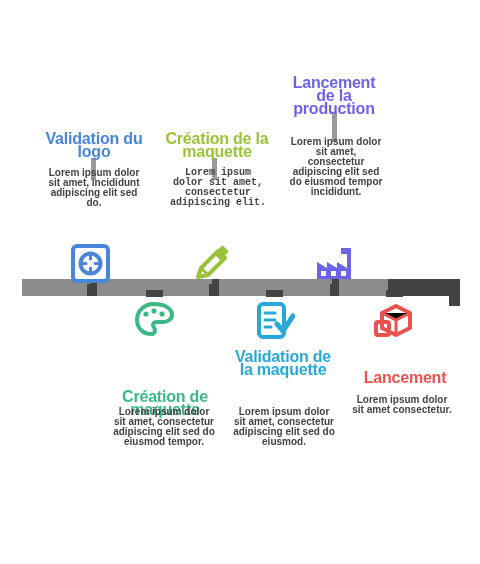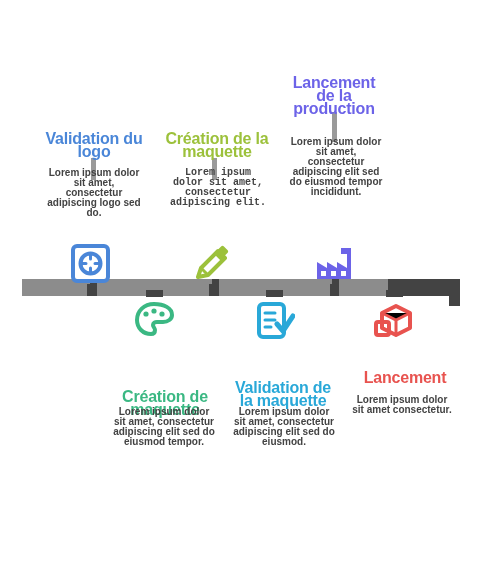--- a/index.html
+++ b/index.html
@@ -70,21 +70,21 @@
   .top-2 .icon-box{left:192px;top:243px;width:41px;height:41px;}
   .top-3 .ms-title{left:282px;top:76px;width:104px;color:#6c63e8;}
   .top-3 .ms-body {left:286px;top:137px;width:100px;}
   .top-3 .icon-box{left:313px;top:243px;width:41px;height:41px;}
 
   
   .bot-1 .icon-box{left:134px;top:300px;width:41px;height:41px;}
   .bot-1 .ms-title{left:110px;top:390px;width:110px;color:#3bb883;}
   .bot-1 .ms-body {left:112px;top:407px;width:104px;}
   .bot-2 .icon-box{left:254px;top:300px;width:41px;height:41px;}
-  .bot-2 .ms-title{left:228px;top:381px;width:110px;color:#29a8d8;}
+  .bot-2 .ms-title{left:228px;top:350px;width:110px;color:#29a8d8;}
   .bot-2 .ms-body {left:232px;top:407px;width:104px;}
   .bot-3 .icon-box{left:374px;top:300px;width:41px;height:41px;}
   .bot-3 .ms-title{left:350px;top:371px;width:110px;color:#e8534f;}
   .bot-3 .ms-body {left:350px;top:395px;width:104px;text-align:center;}
 </style>
 </head>
 <body>
 
 <div id="stage">
 
@@ -103,21 +103,21 @@
   <div class="node-foot" style="left:146px;top:290px;"></div>
   <div class="node-foot" style="left:266px;top:290px;"></div>
   <div class="node-foot" style="left:386px;top:290px;"></div>
 
   <div class="node-stem" style="left:91px;top:158px;height:22px;background:#9a9a9a;width:5px;"></div>
   <div class="node-stem" style="left:212px;top:158px;height:22px;background:#9a9a9a;width:5px;"></div>
   <div class="node-stem" style="left:332px;top:112px;height:30px;background:#9a9a9a;width:5px;"></div>
 
   <div class="milestone top-1">
     <div class="ms-title">Validation du logo</div>
-    <div class="ms-body">Lorem ipsum dolor sit amet, consectetur adipiscing logo sed do.</div>
+    <div class="ms-body">Lorem ipsum dolor sit amet, incididunt adipiscing elit sed do.</div>
     <div class="icon-box">
       <svg width="41" height="41" viewBox="0 0 41 41">
         <rect x="3" y="3" width="35" height="35" rx="4" fill="none" stroke="#4a86d8" stroke-width="4"></rect>
         <circle cx="20.5" cy="20.5" r="10" fill="none" stroke="#4a86d8" stroke-width="4"></circle>
         <path d="M20.5 10.5 L20.5 16 M30.5 20.5 L25 20.5 M20.5 30.5 L20.5 25 M10.5 20.5 L16 20.5" stroke="#4a86d8" stroke-width="3" stroke-linecap="round"></path>
       </svg>
     </div>
   </div>
 
   <div class="milestone top-2">

